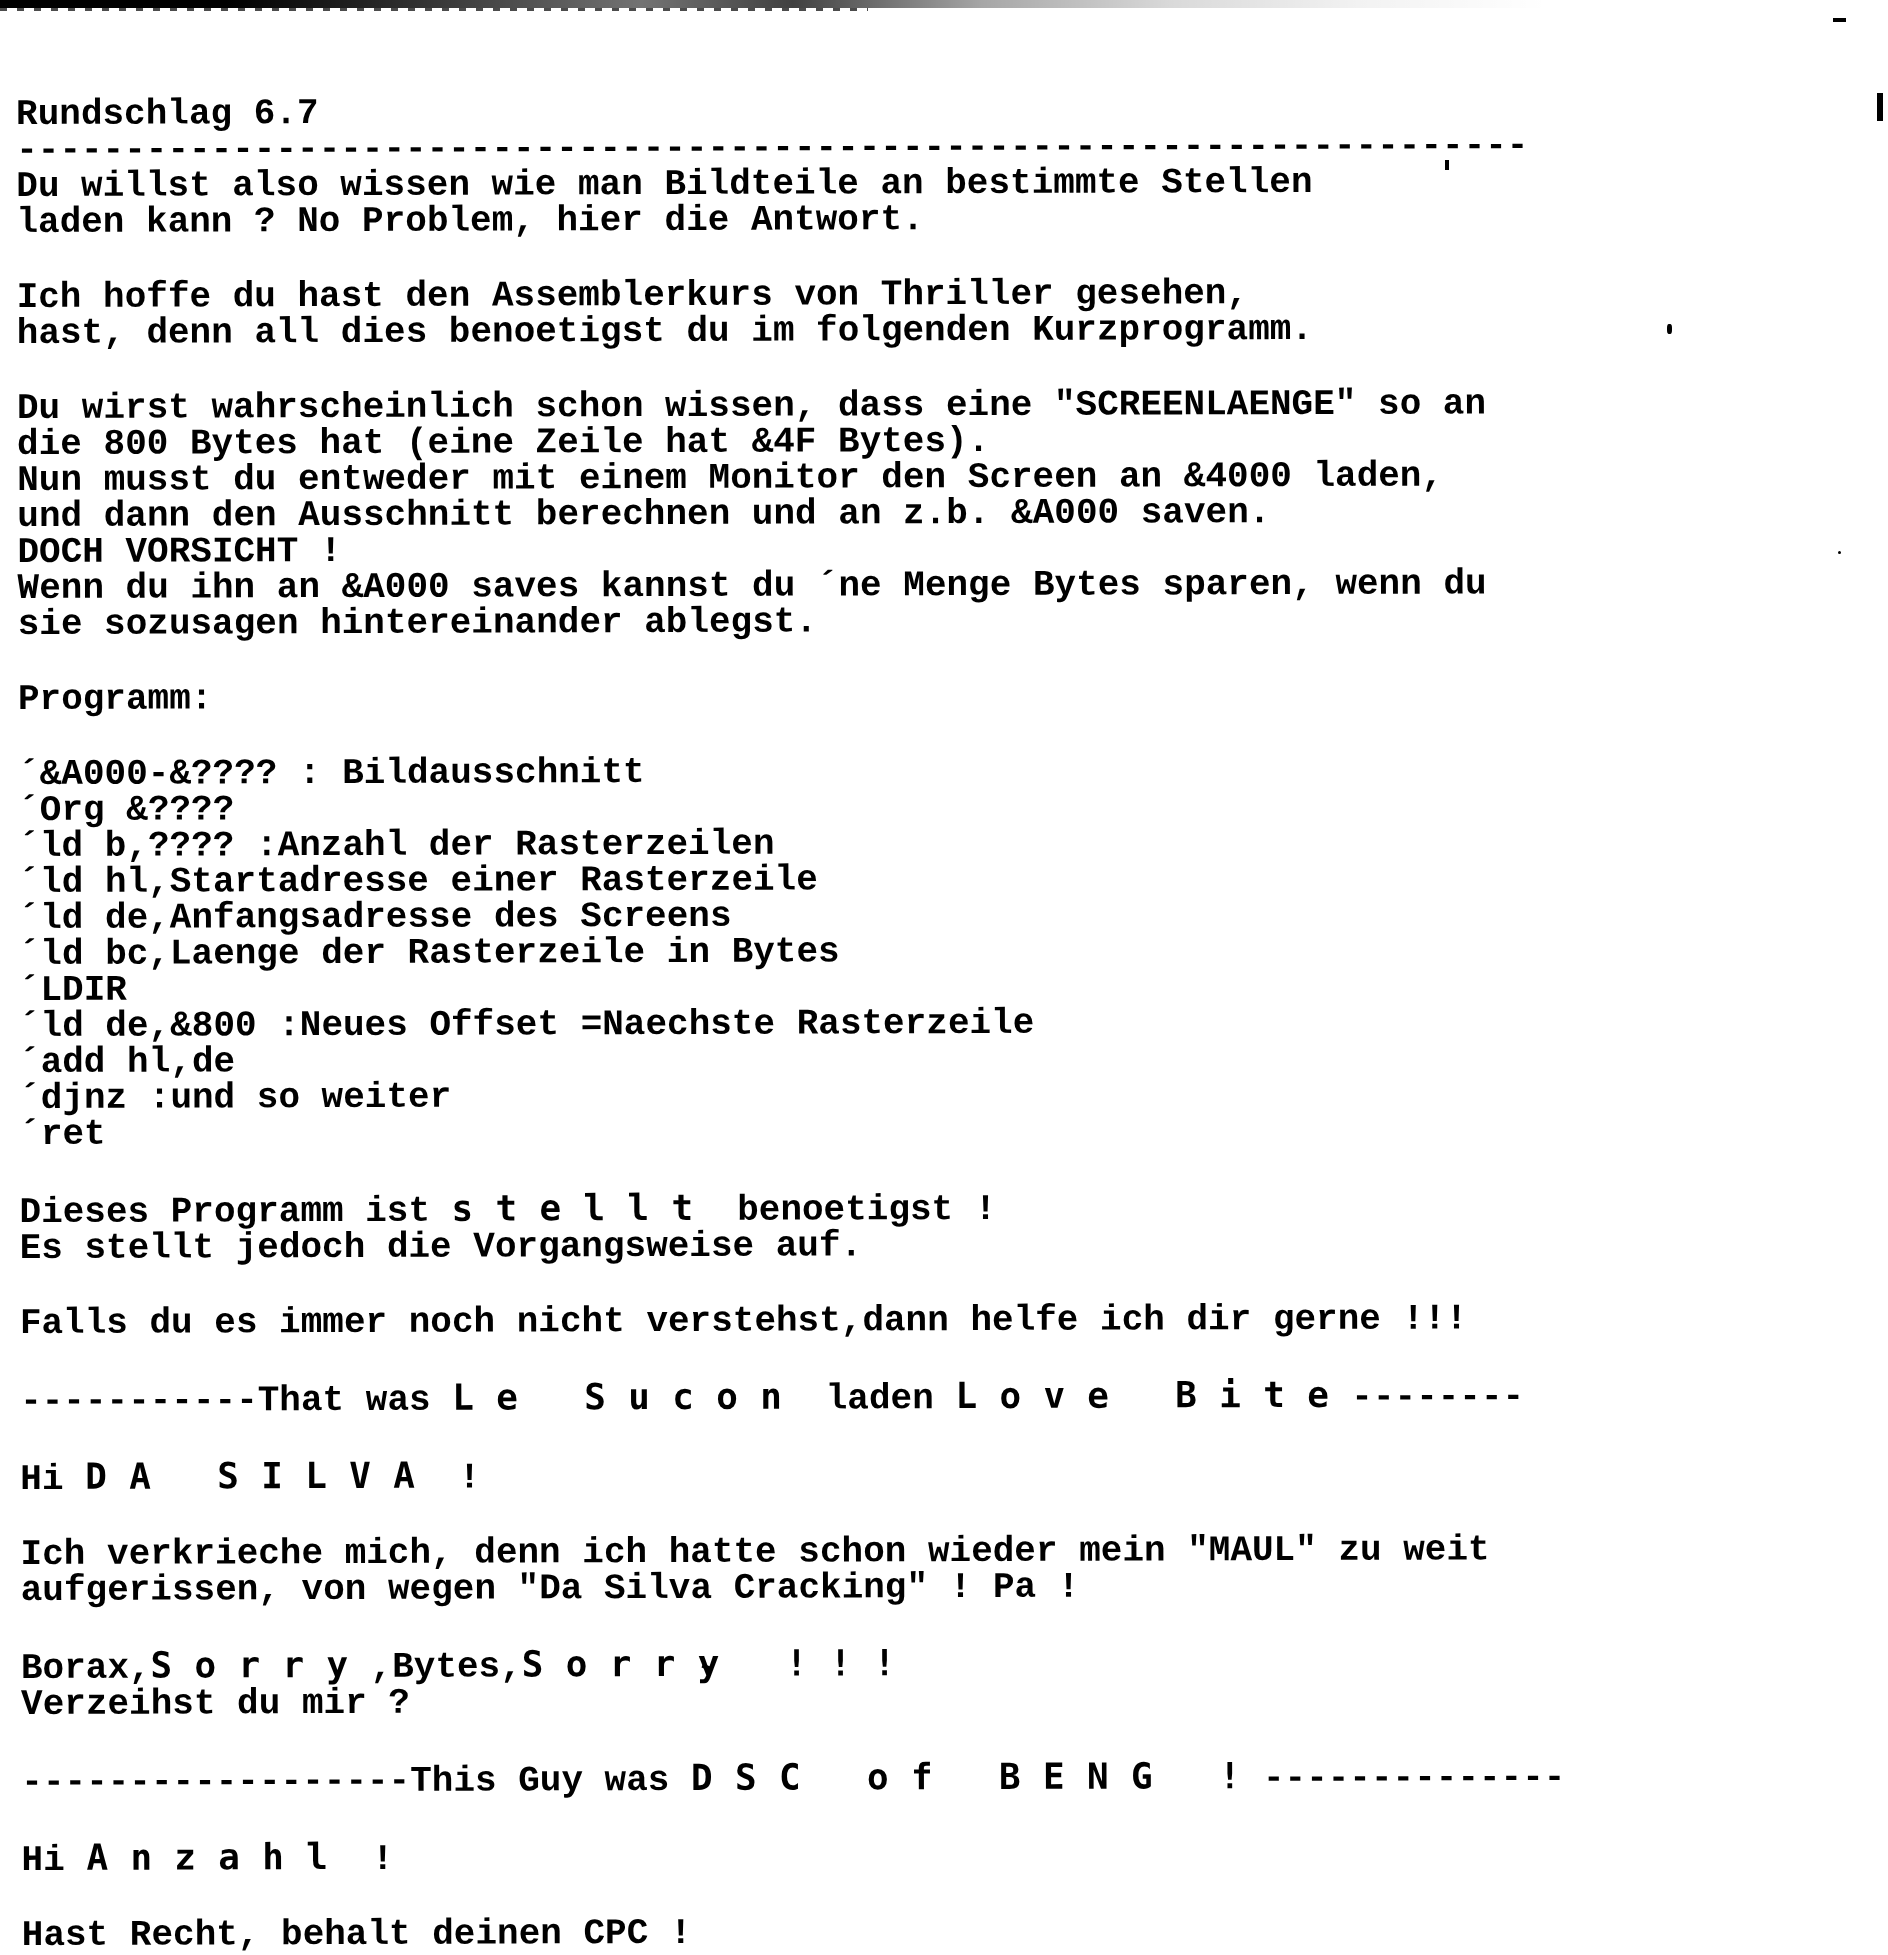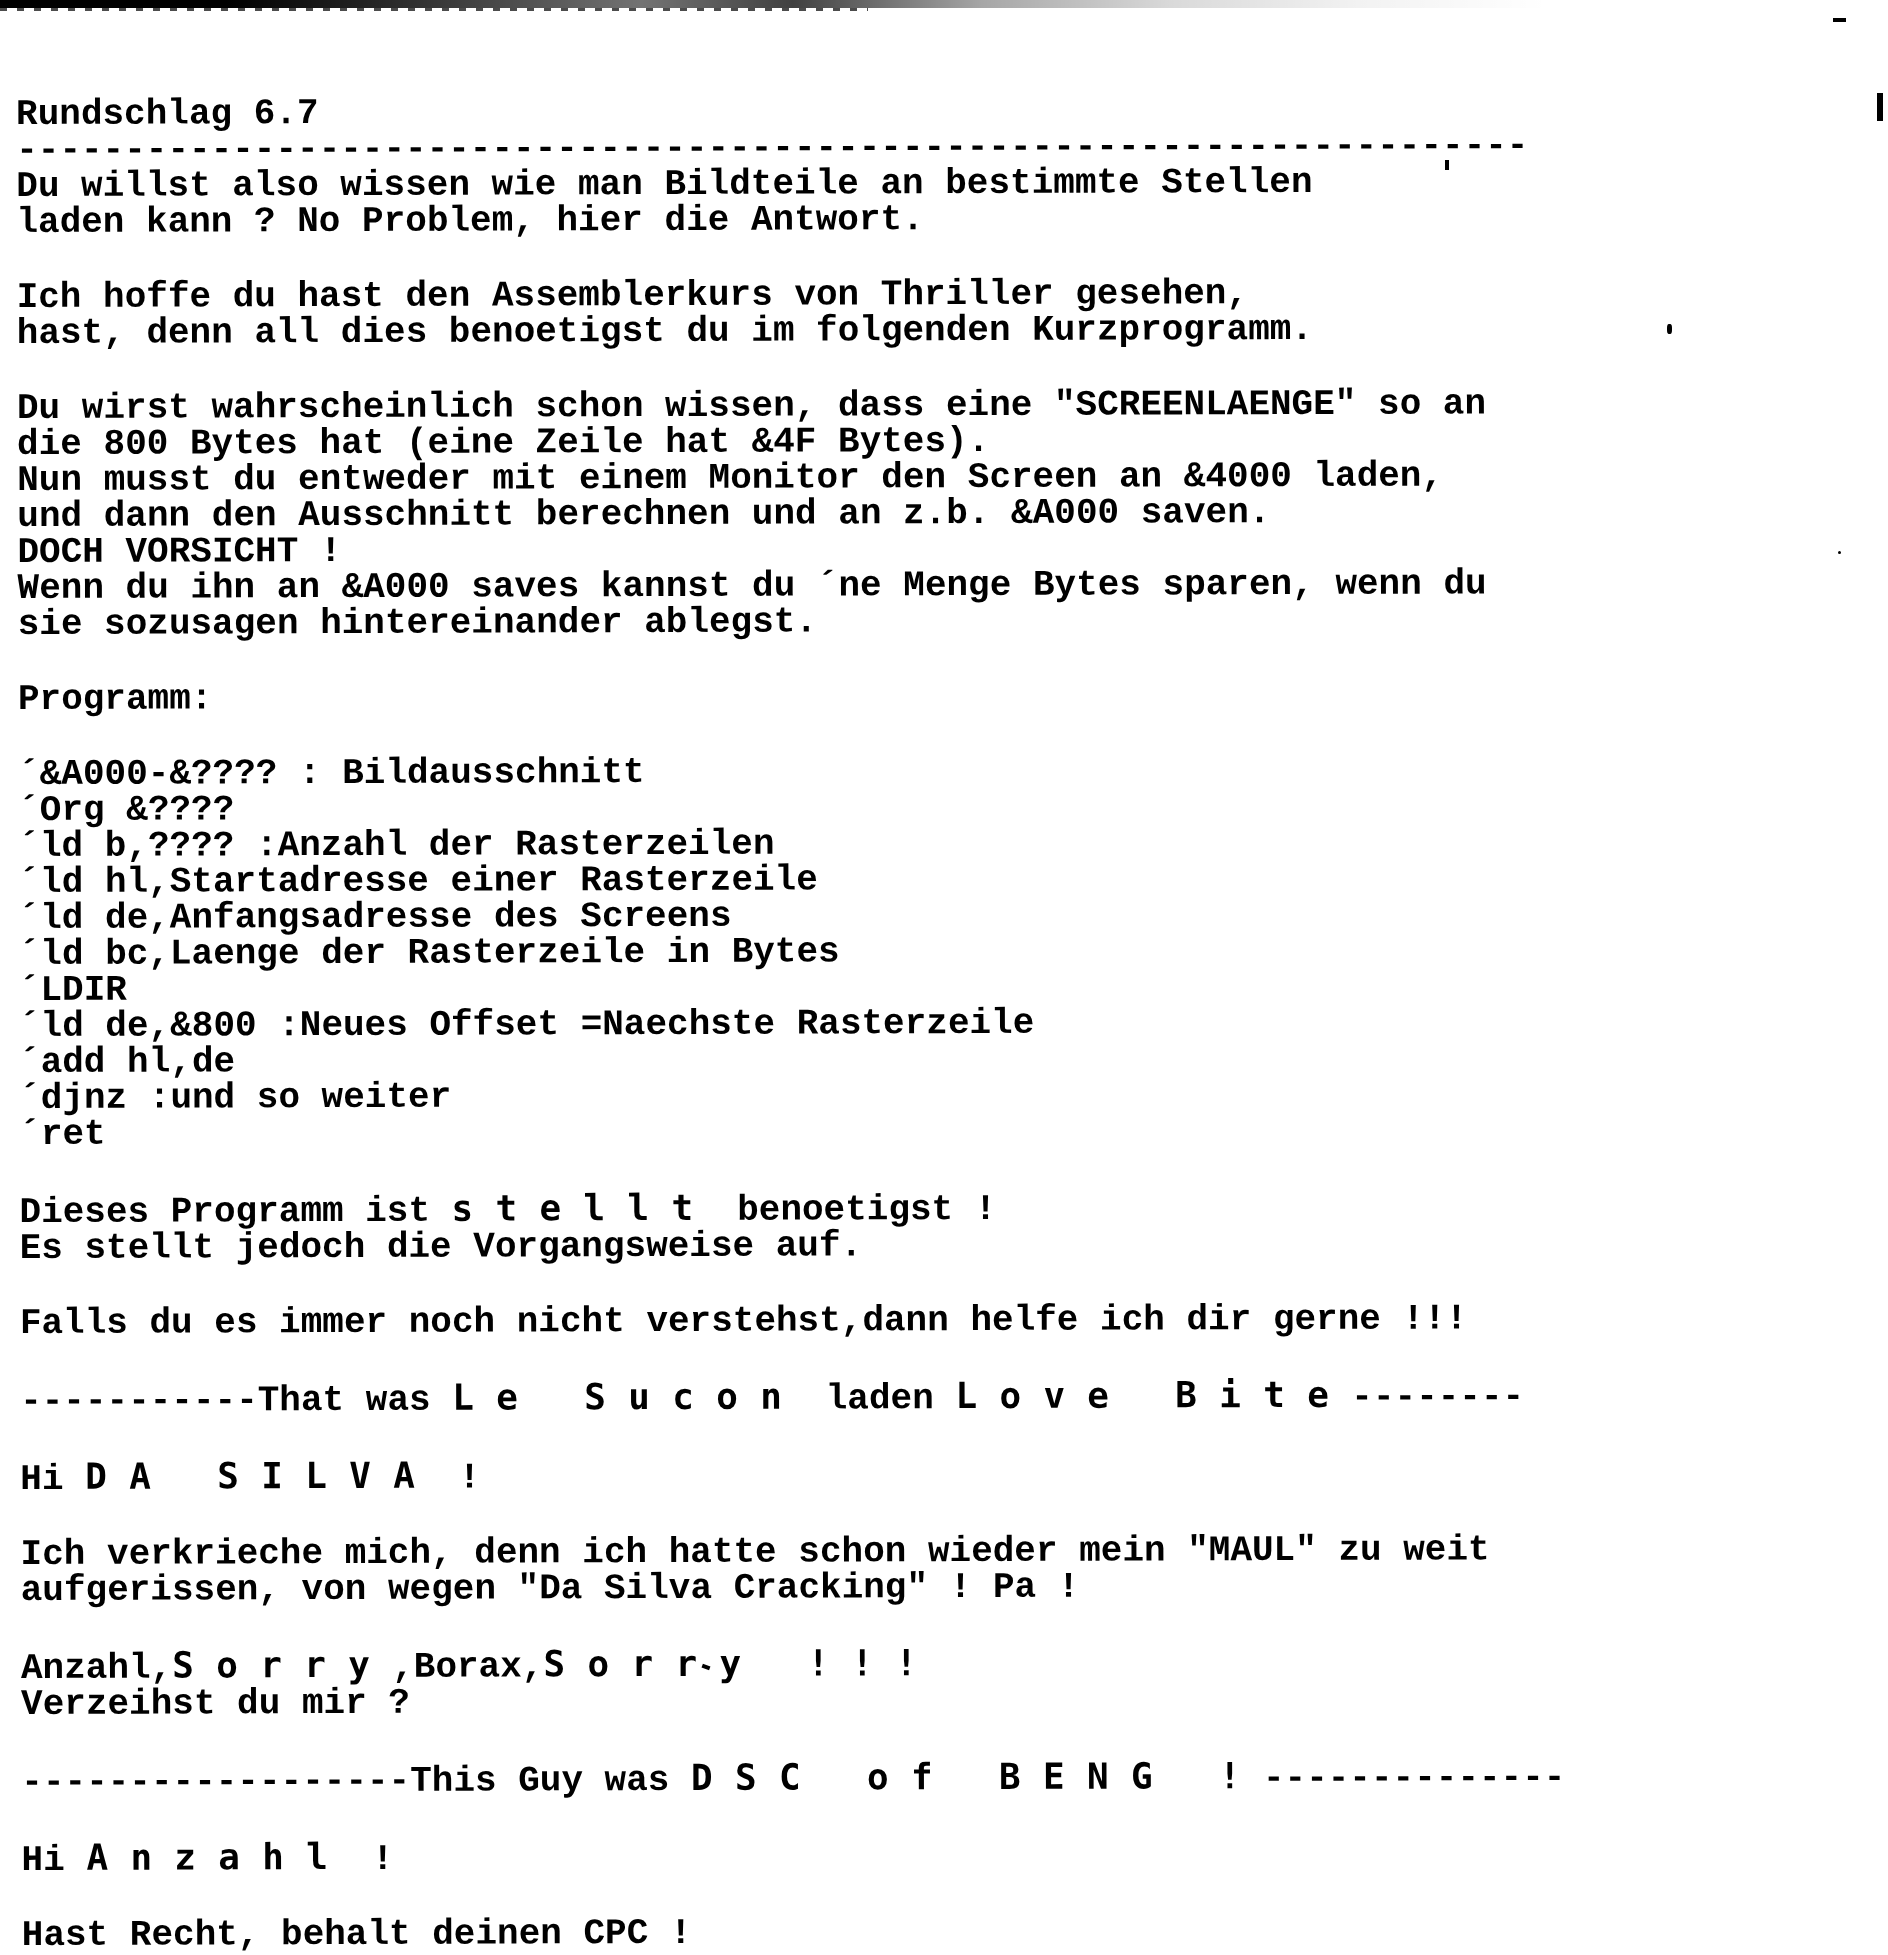--- a/index.html
+++ b/index.html
@@ -140,21 +140,21 @@
     <div class="block gap line"><span class="seg">-----------That was </span><span class="wide">Le Sucon</span><span class="seg"> laden </span><span class="wide">Love Bite</span><span class="seg">--------</span></div>
 
     <div class="block gap line"><span class="seg">Hi </span><span class="wide">DA SILVA</span><span class="seg"> !</span></div>
 
     <p class="block gap">
       <span class="line">Ich verkrieche mich, denn ich hatte schon wieder mein "MAUL" zu weit</span>
       <span class="line">aufgerissen, von wegen "Da Silva Cracking" ! Pa !</span>
     </p>
 
     <p class="block gap">
-      <span class="line"><span class="seg">Anzahl,</span><span class="wide">Sorry</span><span class="seg">,Borax,</span><span class="wide">Sorry</span><span class="wide"> !!!</span></span>
+      <span class="line"><span class="seg">Borax,</span><span class="wide">Sorry</span><span class="seg">,Bytes,</span><span class="wide">Sorry</span><span class="wide"> !!!</span></span>
       <span class="line">Verzeihst du mir ?</span>
     </p>
 
     <div class="block gap line"><span class="seg">------------------This Guy was </span><span class="wide">DSC of BENG !</span><span class="seg">--------------</span></div>
 
     <div class="block gap line"><span class="seg">Hi </span><span class="wide">Anzahl</span><span class="seg"> !</span></div>
 
     <p class="block gap">
       <span class="line">Hast Recht, behalt deinen CPC !</span>
 

